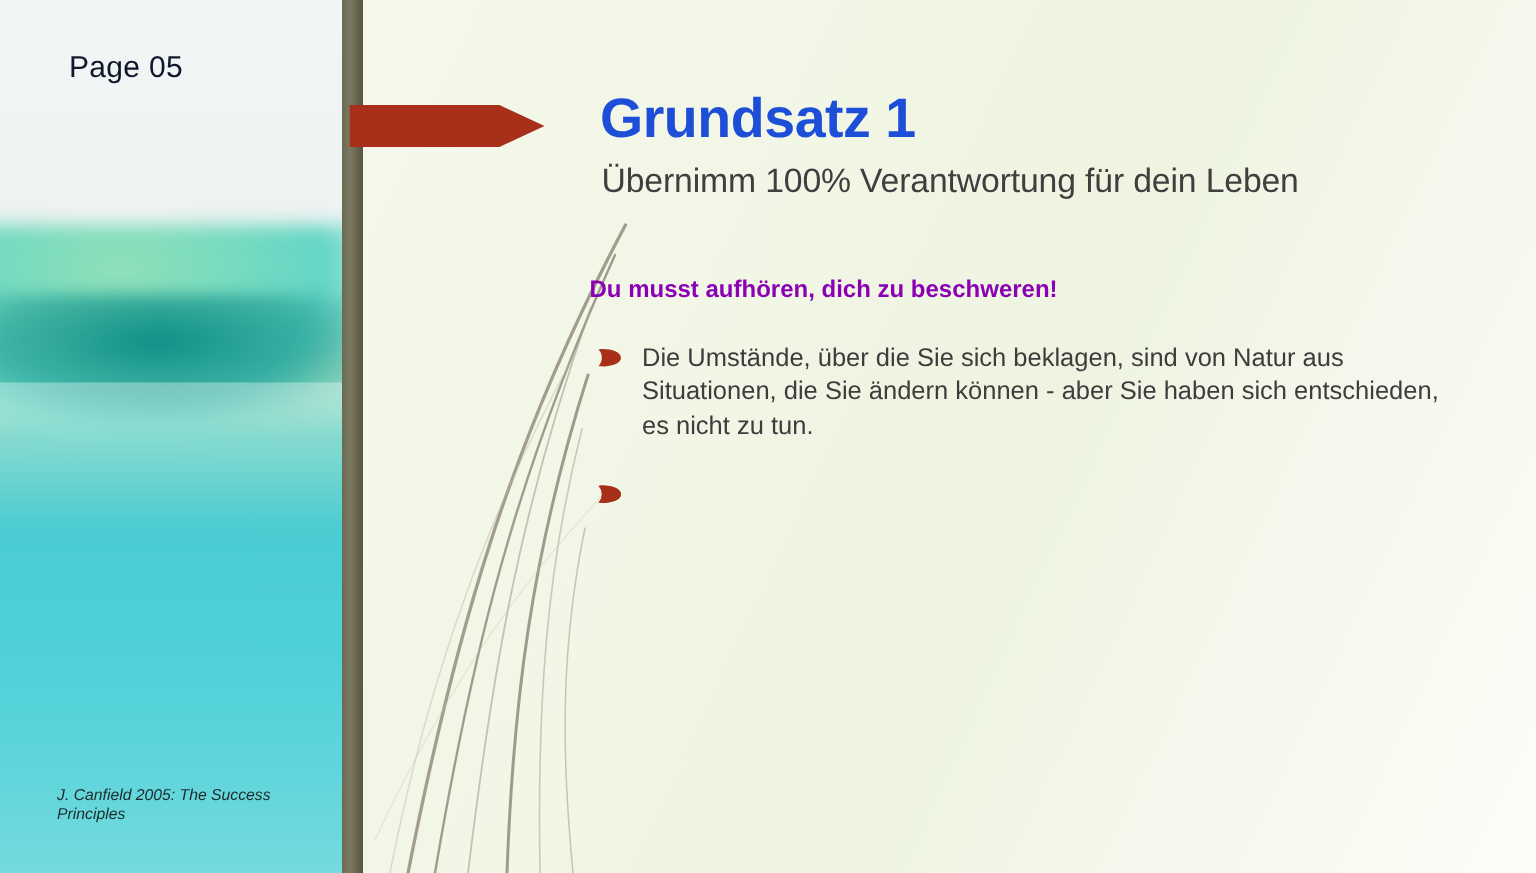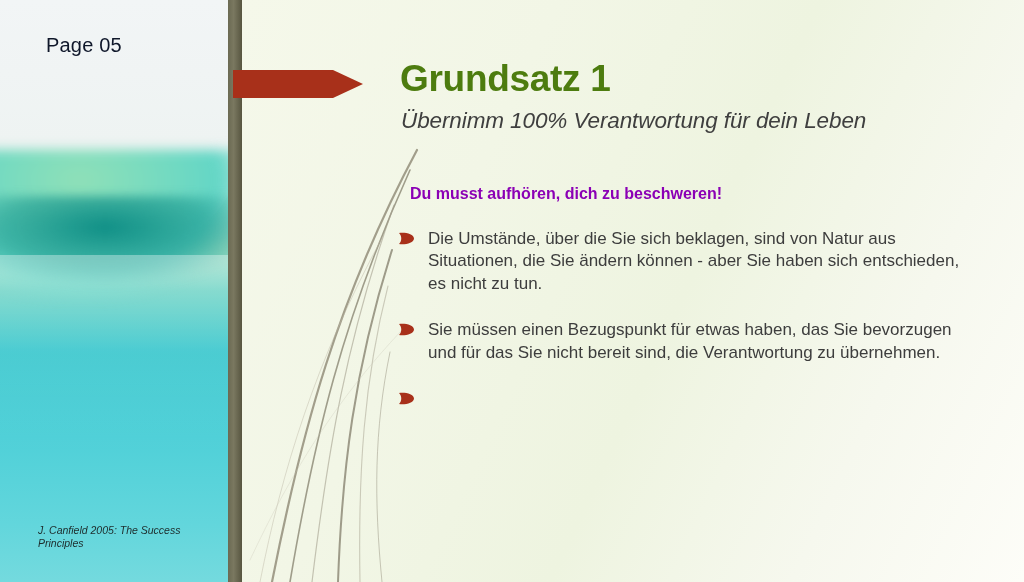--- a/index.html
+++ b/index.html
@@ -136,35 +136,34 @@
     z-index: 6;
   }
 
   
   .title {
     position: absolute;
     left: 400px;
     top: 58px;
     font-size: 37px;
     font-weight: bold;
-    color: #4d7c0f;
+    color: #1d4ed8;
     letter-spacing: -0.3px;
   }
   .subtitle {
     position: absolute;
     left: 401px;
     top: 108px;
     font-size: 22.5px;
     color: #3f3f3f;
     letter-spacing: -0.1px;
-    font-style: italic;
   }
   .highlight {
     position: absolute;
-    left: 410px;
+    left: 393px;
     top: 185px;
     font-size: 16px;
     font-weight: bold;
     color: #8b00b5;
   }
   .bullets {
     position: absolute;
     left: 398px;
     top: 228px;
     width: 580px;
@@ -235,21 +234,20 @@
           </svg>
       </span>
       <span>Die Umstände, über die Sie sich beklagen, sind von Natur aus Situationen, die Sie ändern können - aber Sie haben sich entschieden, es nicht zu tun.</span>
     </div>
     <div class="bullet">
       <span class="marker">
         <svg viewBox="0 0 17 13" width="17" height="13">
             <path d="M1 1 C 7 0, 16 2, 16 6.5 C 16 11, 7 13, 1 12 C 4 9, 4 4, 1 1 Z" fill="#a8301a"></path>
           </svg>
       </span>
-      <span>Sie müssen einen Bezugspunkt für etwas haben, das Sie bevorzugen und für das Sie nicht bereit sind, die Verantwortung zu übernehmen.</span>
     </div>
     <div class="bullet">
       <span class="marker">
         <svg viewBox="0 0 17 13" width="17" height="13">
             <path d="M1 1 C 7 0, 16 2, 16 6.5 C 16 11, 7 13, 1 12 C 4 9, 4 4, 1 1 Z" fill="#a8301a"></path>
           </svg>
       </span>
     </div>
   </div>
 

